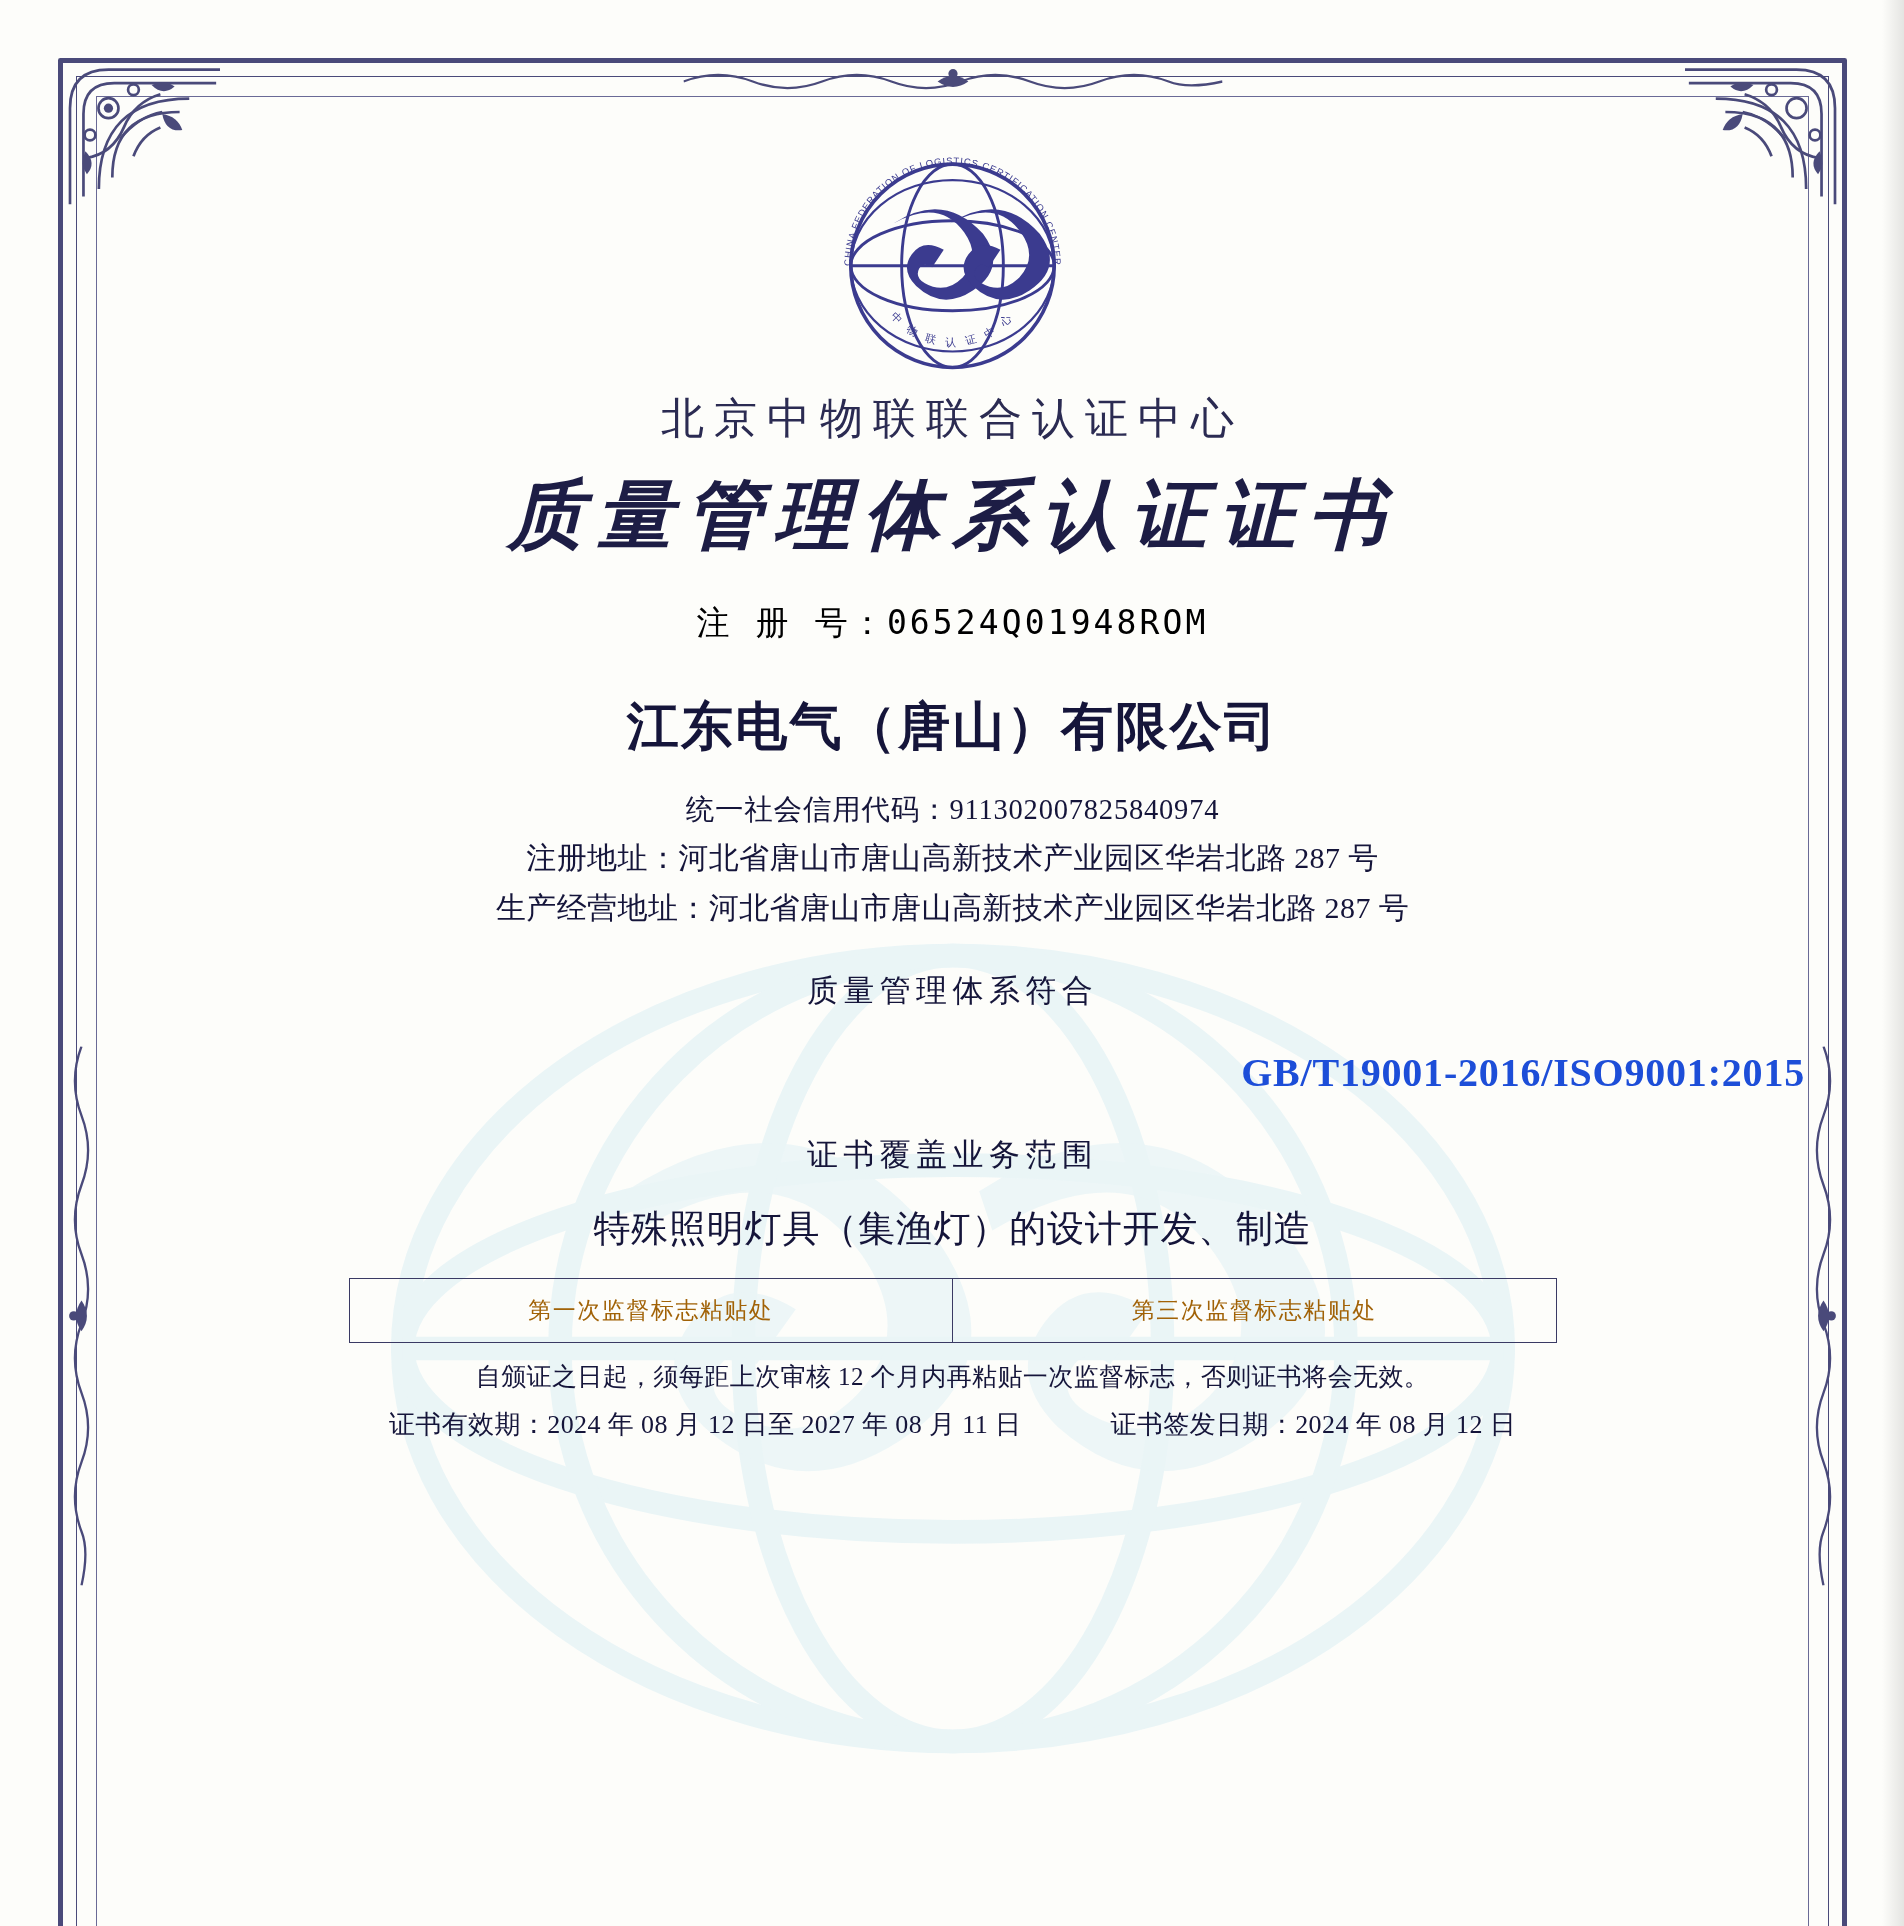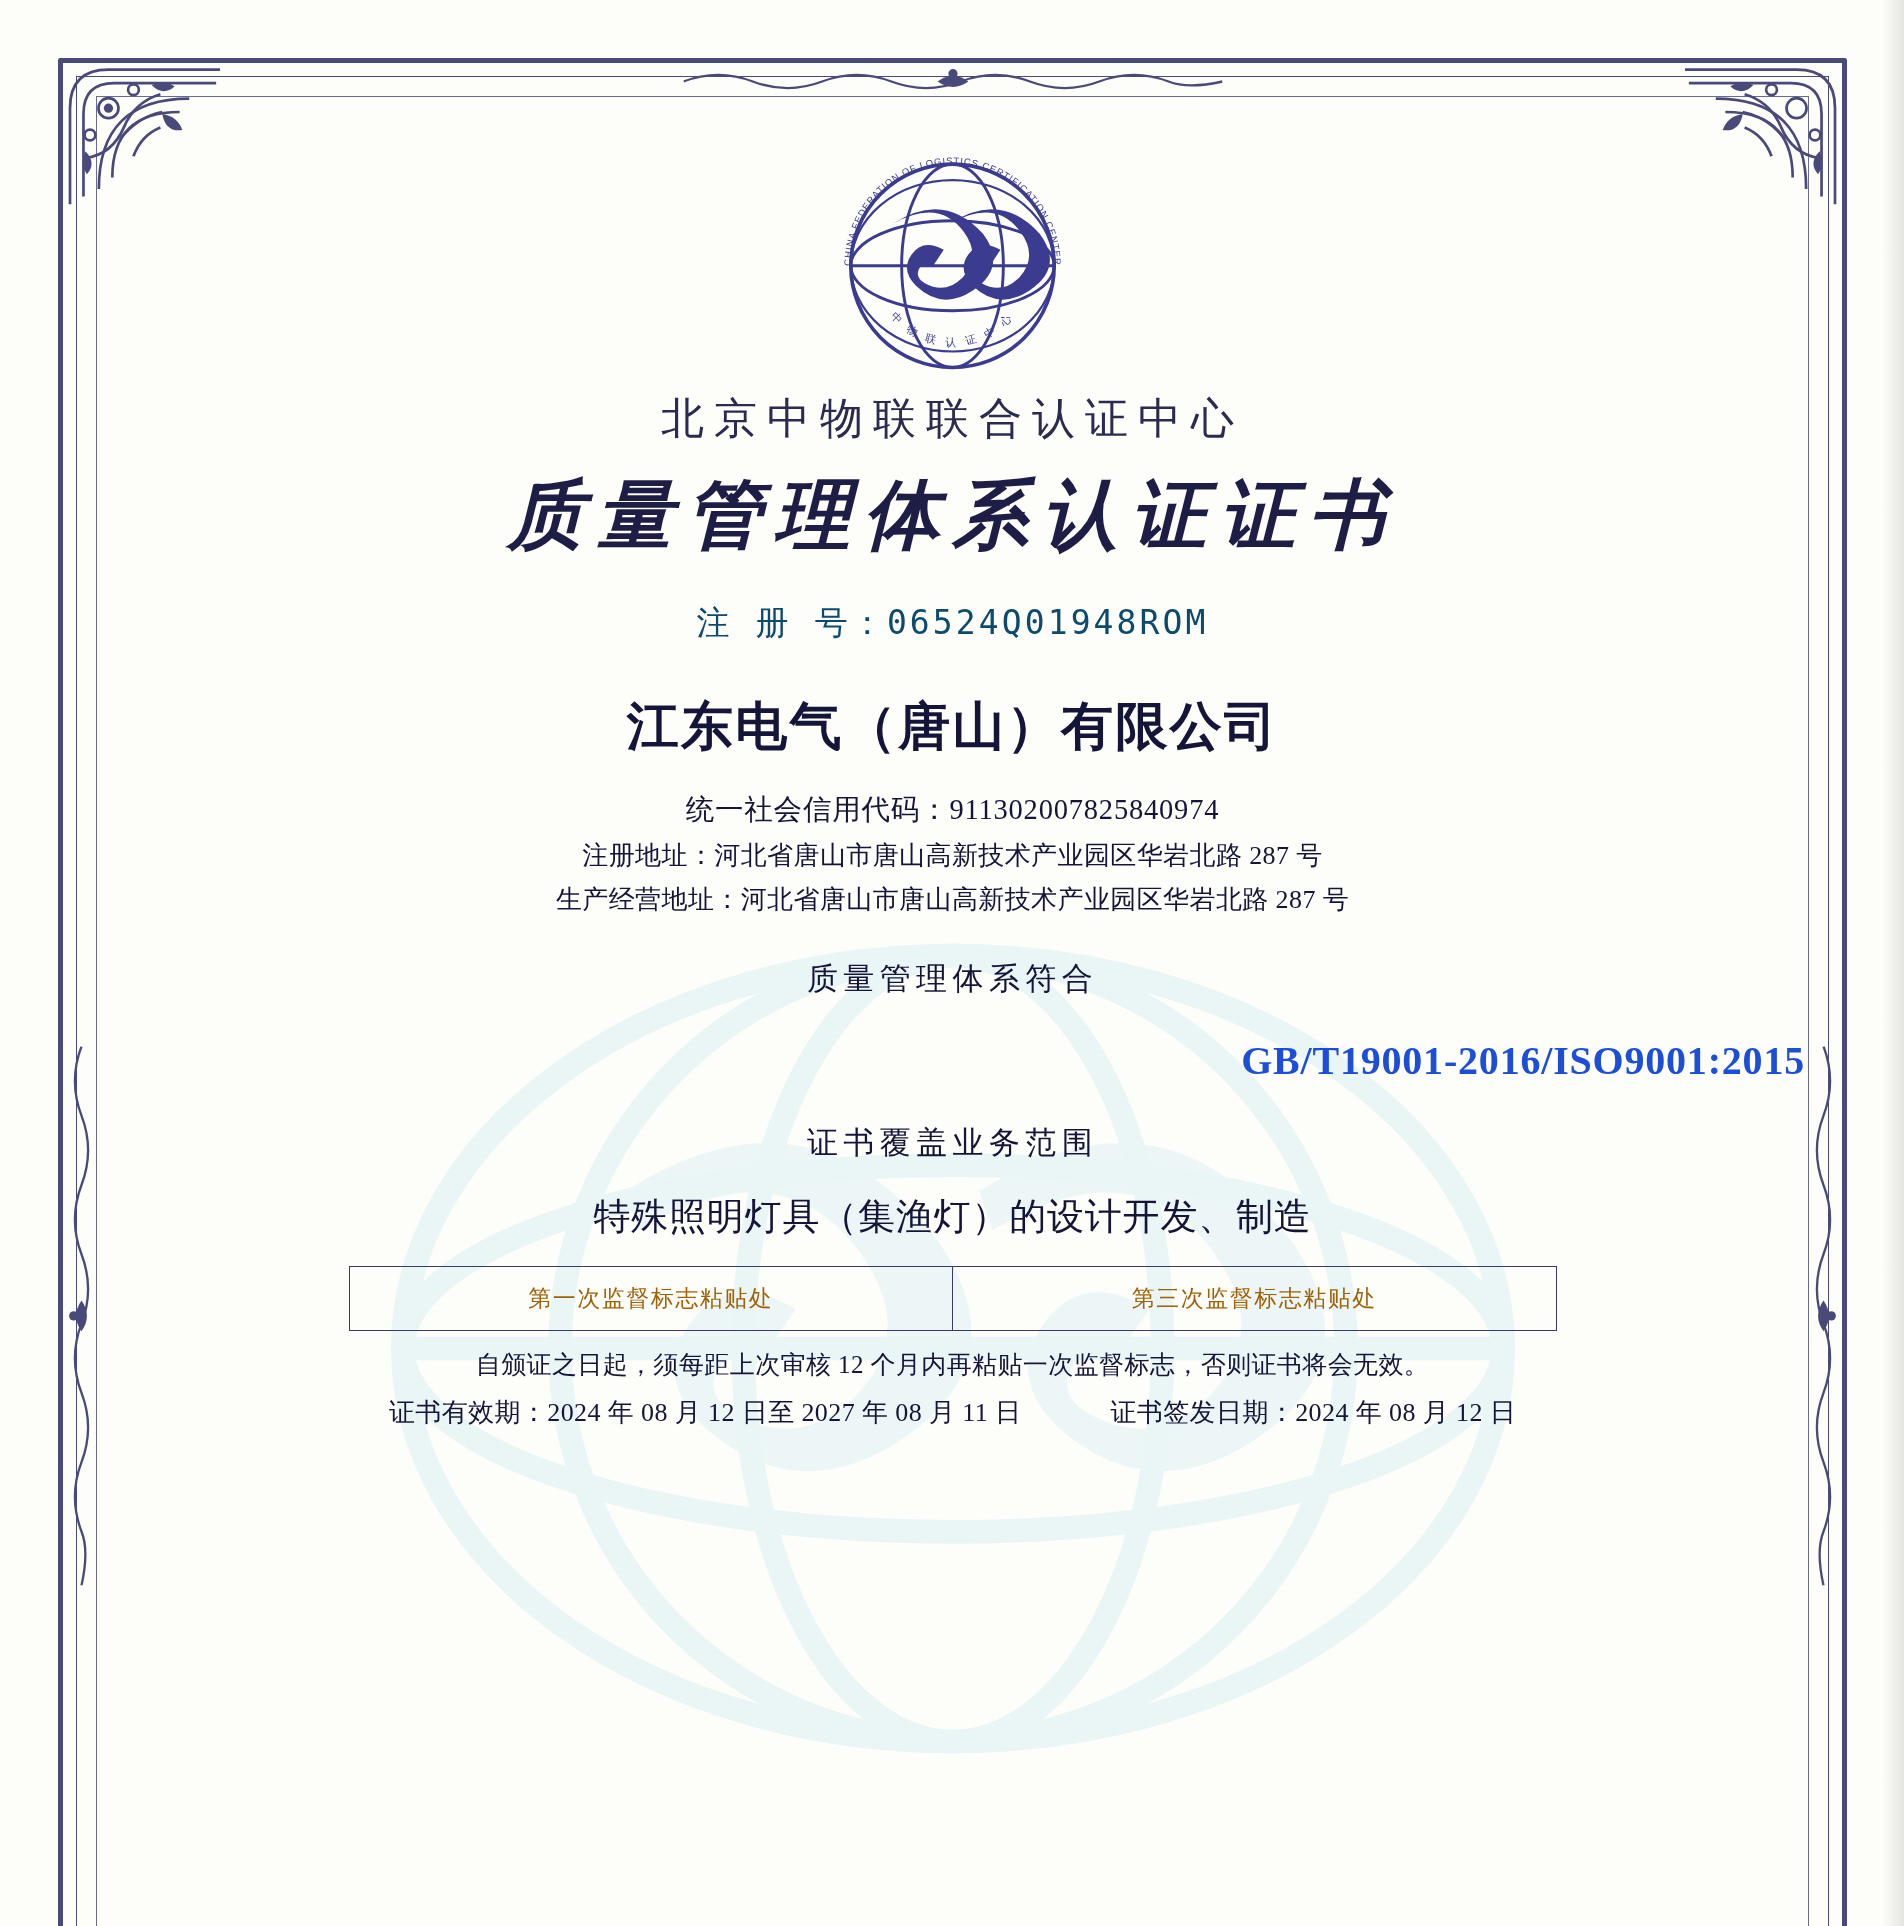--- a/index.html
+++ b/index.html
@@ -92,39 +92,39 @@
     font-weight:bold;
     letter-spacing:13px;
     color:#1d1d45;
     margin-top:17.7px;
     font-style:italic;
   }
   .reg-no{
     font-family:"DejaVu Sans Mono", monospace;
     font-size:33px;
     letter-spacing:3.1px;
-    color:#0c4a6e;
+    color:#000000;
     margin-top:33px;
   }
   .company{
     font-family:"Liberation Sans", sans-serif;
     font-size:52px;
     font-weight:bold;
     letter-spacing:2.3px;
     color:#15153a;
     margin-top:46px;
   }
   .credit-code{
     font-size:28.5px;
     color:#15153a;
     margin-top:28.5px;
     letter-spacing:0.8px;
   }
   .addr{
-    font-size:26px;
+    font-size:30px;
     color:#15153a;
     margin-top:9.2px;
     letter-spacing:0.4px;
   }
   .conform{
     font-size:31px;
     letter-spacing:5.4px;
     color:#15153a;
     margin-top:41px;
   }

